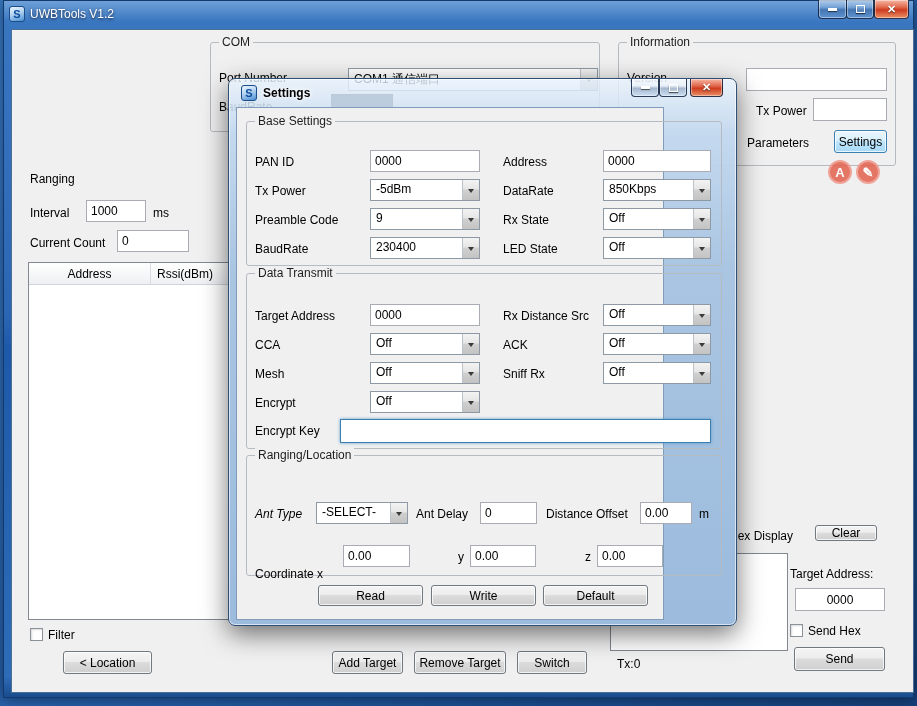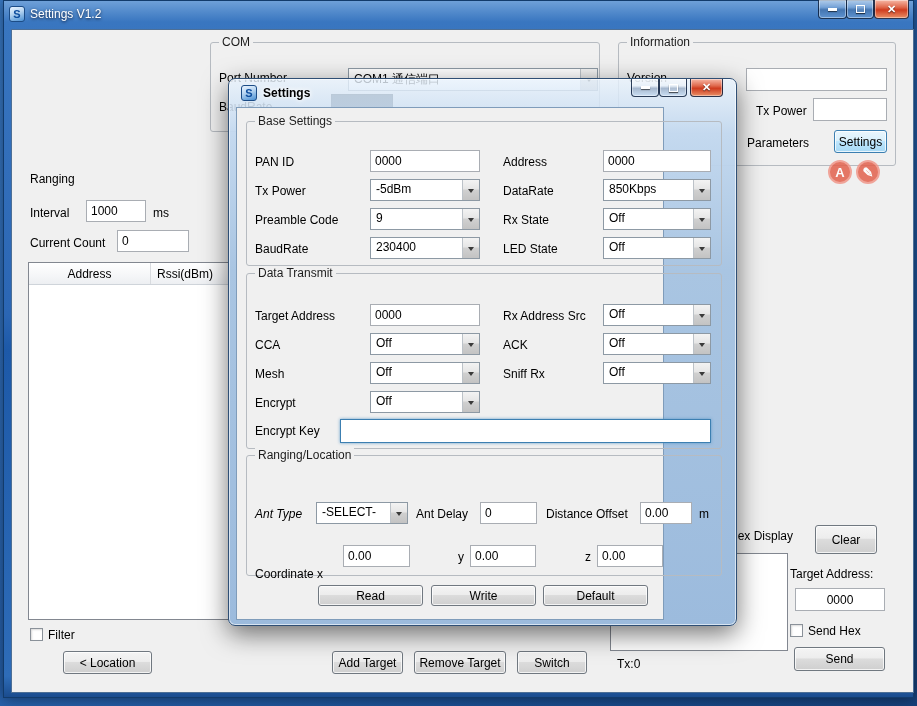--- a/index.html
+++ b/index.html
@@ -80,21 +80,21 @@
 
 <div class="desktop">
 
   <div class="win-frame">
     <div class="win-body"></div>
   </div>
 
   <div class="app-ico" style="left:9px; top:6px;">
     <span>S</span>
   </div>
-  <div class="win-title">Settings V1.2</div>
+  <div class="win-title">UWBTools V1.2</div>
   <div class="cap" style="left:818px; width:29px;">
     <span class="glyph-min"></span>
   </div>
   <div class="cap" style="left:846px; width:28px;">
     <span class="glyph-max"></span>
   </div>
   <div class="cap close" style="left:874px; width:35px;">
     <span class="glyph-x">✕</span>
   </div>
 
@@ -159,21 +159,21 @@
   <div class="btn7" style="left:414px; top:651px; width:92px; height:23px;">
     <span>Remove Target</span>
   </div>
   <div class="btn7" style="left:517px; top:651px; width:70px; height:23px;">
     <span>Switch</span>
   </div>
 
   <div class="white-box" style="left:610px; top:553px; width:178px; height:98px;"></div>
   <span class="cb" style="left:712px; top:529px;"></span>
   <span class="lbl" style="left:729px; top:529px;">Hex Display</span>
-  <div class="btn7" style="left:815px; top:525px; width:62px; height:29px;">
+  <div class="btn7" style="left:815px; top:525px; width:62px; height:16px;">
     <span>Clear</span>
   </div>
   <span class="lbl" style="left:790px; top:567px;">Target Address:</span>
   <input class="tin center" style="left: 795px; top: 588px; width: 90px; height: 23px;" value="0000">
   <span class="cb" style="left:790px; top:624px;"></span>
   <span class="lbl" style="left:808px; top:624px;">Send Hex</span>
   <div class="btn7" style="left:794px; top:647px; width:91px; height:24px;">
     <span>Send</span>
   </div>
   <span class="lbl" style="left:617px; top:657px;">Tx:0</span>
@@ -247,21 +247,21 @@
               <span class="carr"></span>
             </span>
         </div>
       </div>
 
       <div class="group" style="left:9px; top:165px; width:476px; height:176px;">
         <span class="gtitle">Data Transmit</span>
 
         <span class="lbl" style="left:8px; top:35px;">Target Address</span>
         <input class="tin" style="left: 123px; top: 30px; width: 110px; height: 22px;" value="0000">
-        <span class="lbl" style="left:256px; top:35px;">Rx Address Src</span>
+        <span class="lbl" style="left:256px; top:35px;">Rx Distance Src</span>
         <div class="combo" style="left:356px; top:30px; width:108px; height:22px;">
           <span class="cval">Off</span>
           <span class="cbtn">
               <span class="carr"></span>
             </span>
         </div>
 
         <span class="lbl" style="left:8px; top:64px;">CCA</span>
         <div class="combo" style="left:123px; top:59px; width:110px; height:22px;">
           <span class="cval">Off</span>

